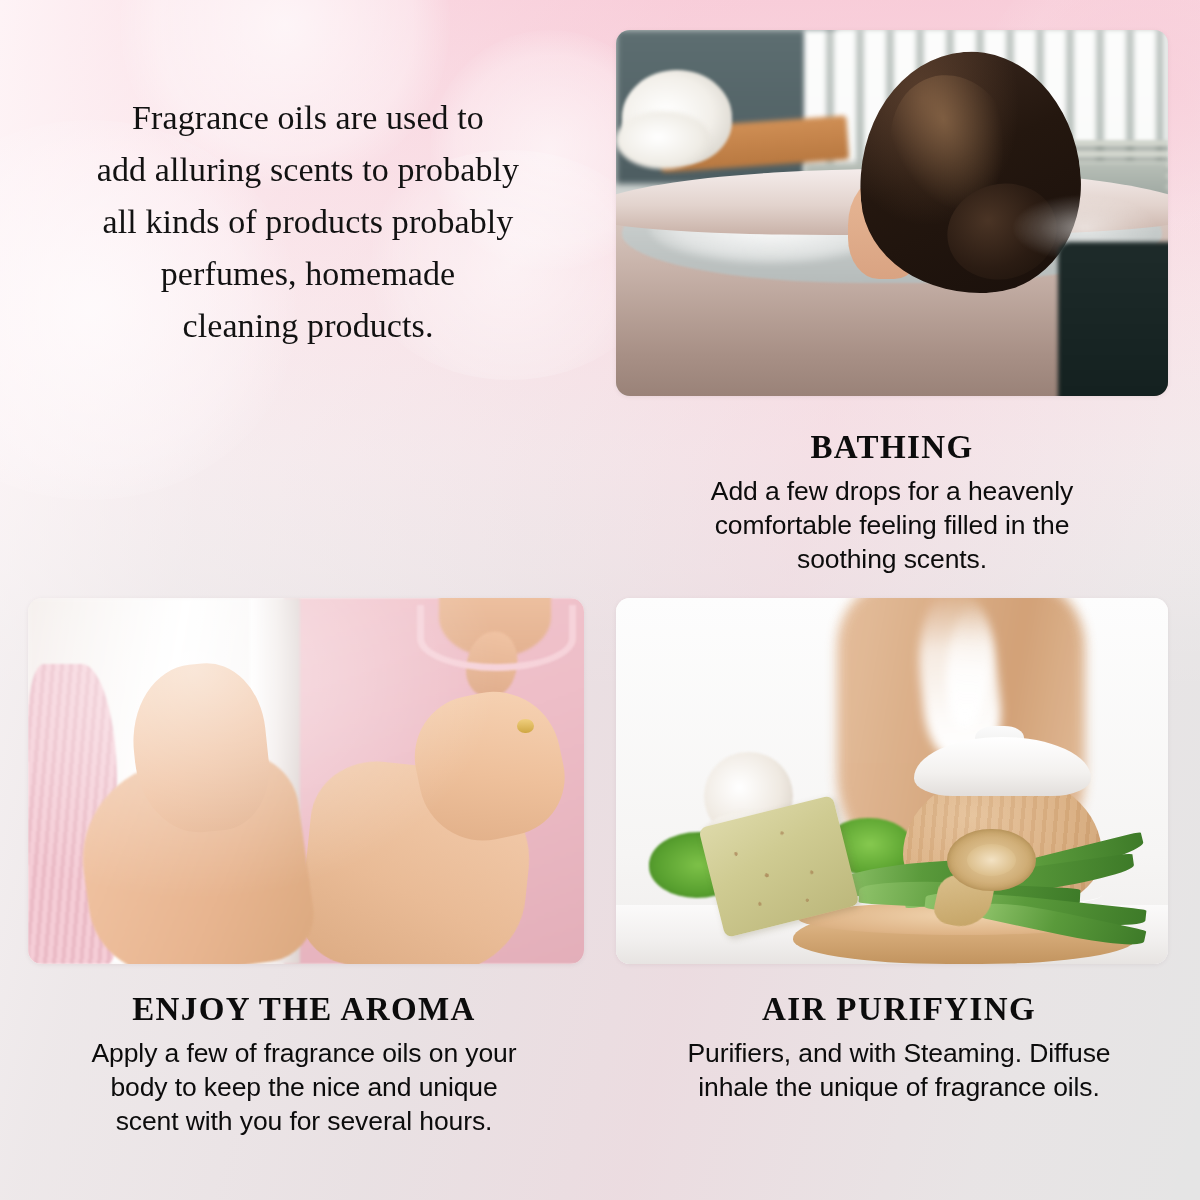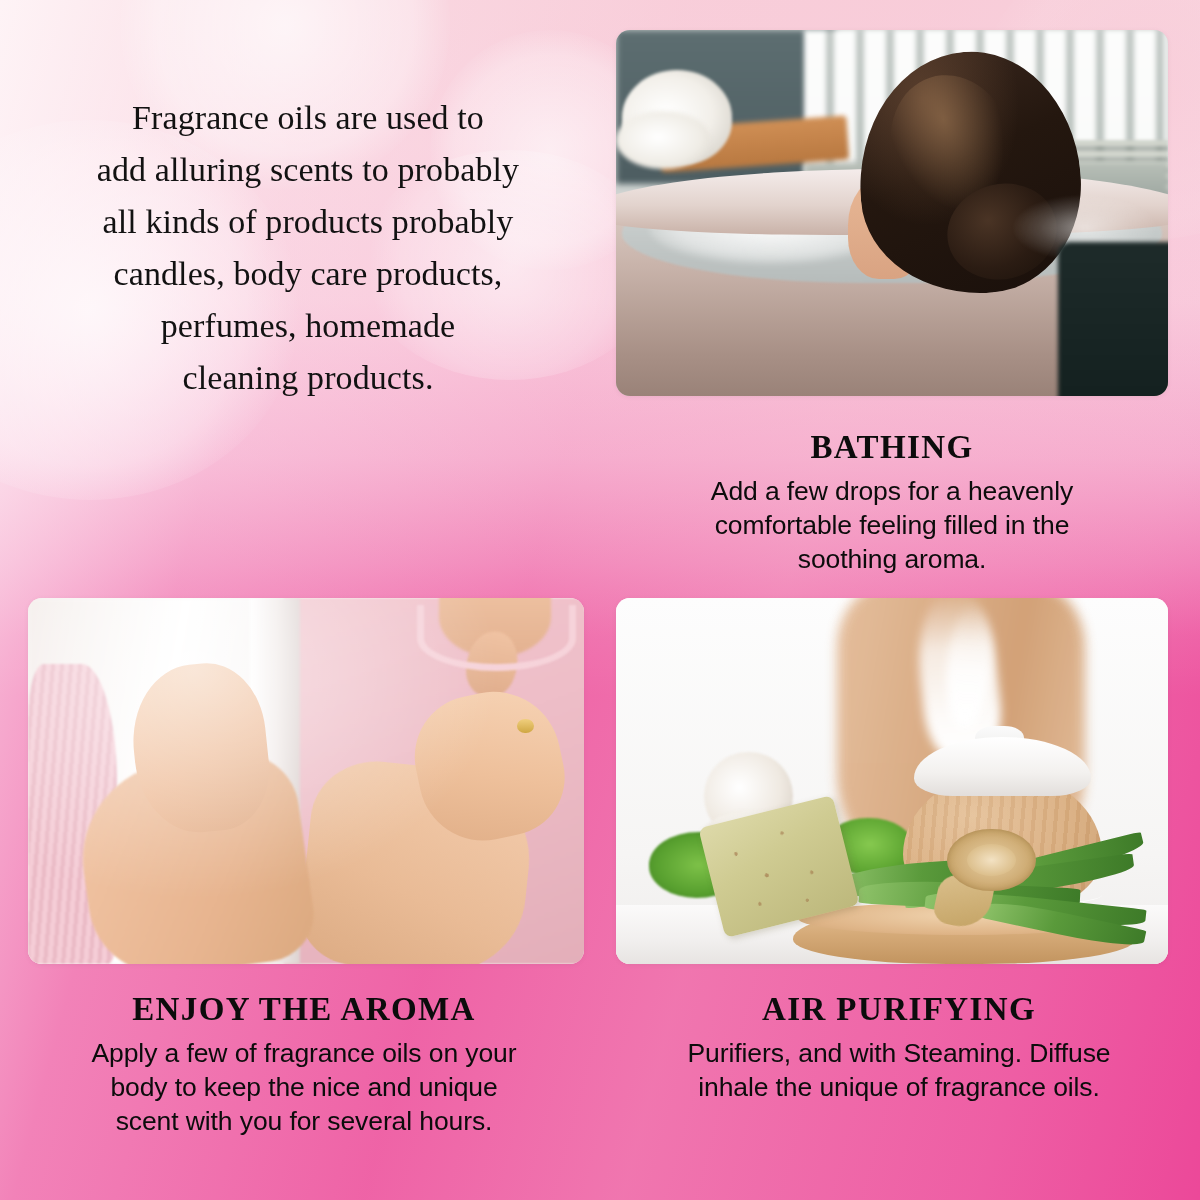--- a/index.html
+++ b/index.html
@@ -12,21 +12,21 @@
     overflow: hidden;
     font-family: "Liberation Sans", sans-serif;
     background: #ffffff;
   }
 
   .poster {
     position: relative;
     width: 1200px;
     height: 1200px;
     overflow: hidden;
-    background: #ec4899;
+    background: #e5e5e5;
   }
 
   
   .bg-base {
     position: absolute;
     inset: 0;
     background:
       linear-gradient(to bottom,
         rgba(248,205,217,1) 0%,
         rgba(250,216,225,0.92) 12%,
@@ -481,21 +481,20 @@
   <div class="blob blob-d"></div>
   <div class="blob blob-a"></div>
   <div class="blob blob-b"></div>
   <div class="blob blob-c"></div>
   <div class="blob blob-e"></div>
 
   <div class="intro">
     <p>Fragrance oils are used to</p>
     <p>add alluring scents to probably</p>
     <p>all kinds of products probably</p>
-    <p>candles, body care products,</p>
     <p>perfumes, homemade</p>
     <p>cleaning products.</p>
   </div>
 
   <div class="card card-bathing">
     <div class="photo bath-scene">
       <div class="bath-wall-left"></div>
       <div class="bath-window"></div>
       <div class="bath-blinds"></div>
       <div class="bath-window-sill"></div>
@@ -512,21 +511,21 @@
       <div class="bath-bun"></div>
       <div class="bath-ripple"></div>
       <div class="bath-dark-right"></div>
     </div>
   </div>
 
   <div class="caption cap-bathing">
     <p class="cap-title">BATHING</p>
     <p class="cap-body">Add a few drops for a heavenly</p>
     <p class="cap-body">comfortable feeling filled in the</p>
-    <p class="cap-body">soothing aroma.</p>
+    <p class="cap-body">soothing scents.</p>
   </div>
 
   <div class="card card-perfume">
     <div class="photo perf-scene">
       <div class="perf-wall"></div>
       <div class="perf-body"></div>
       <div class="perf-neck"></div>
       <div class="perf-keyhole"></div>
       <div class="perf-collar"></div>
       <div class="perf-doorframe"></div>

